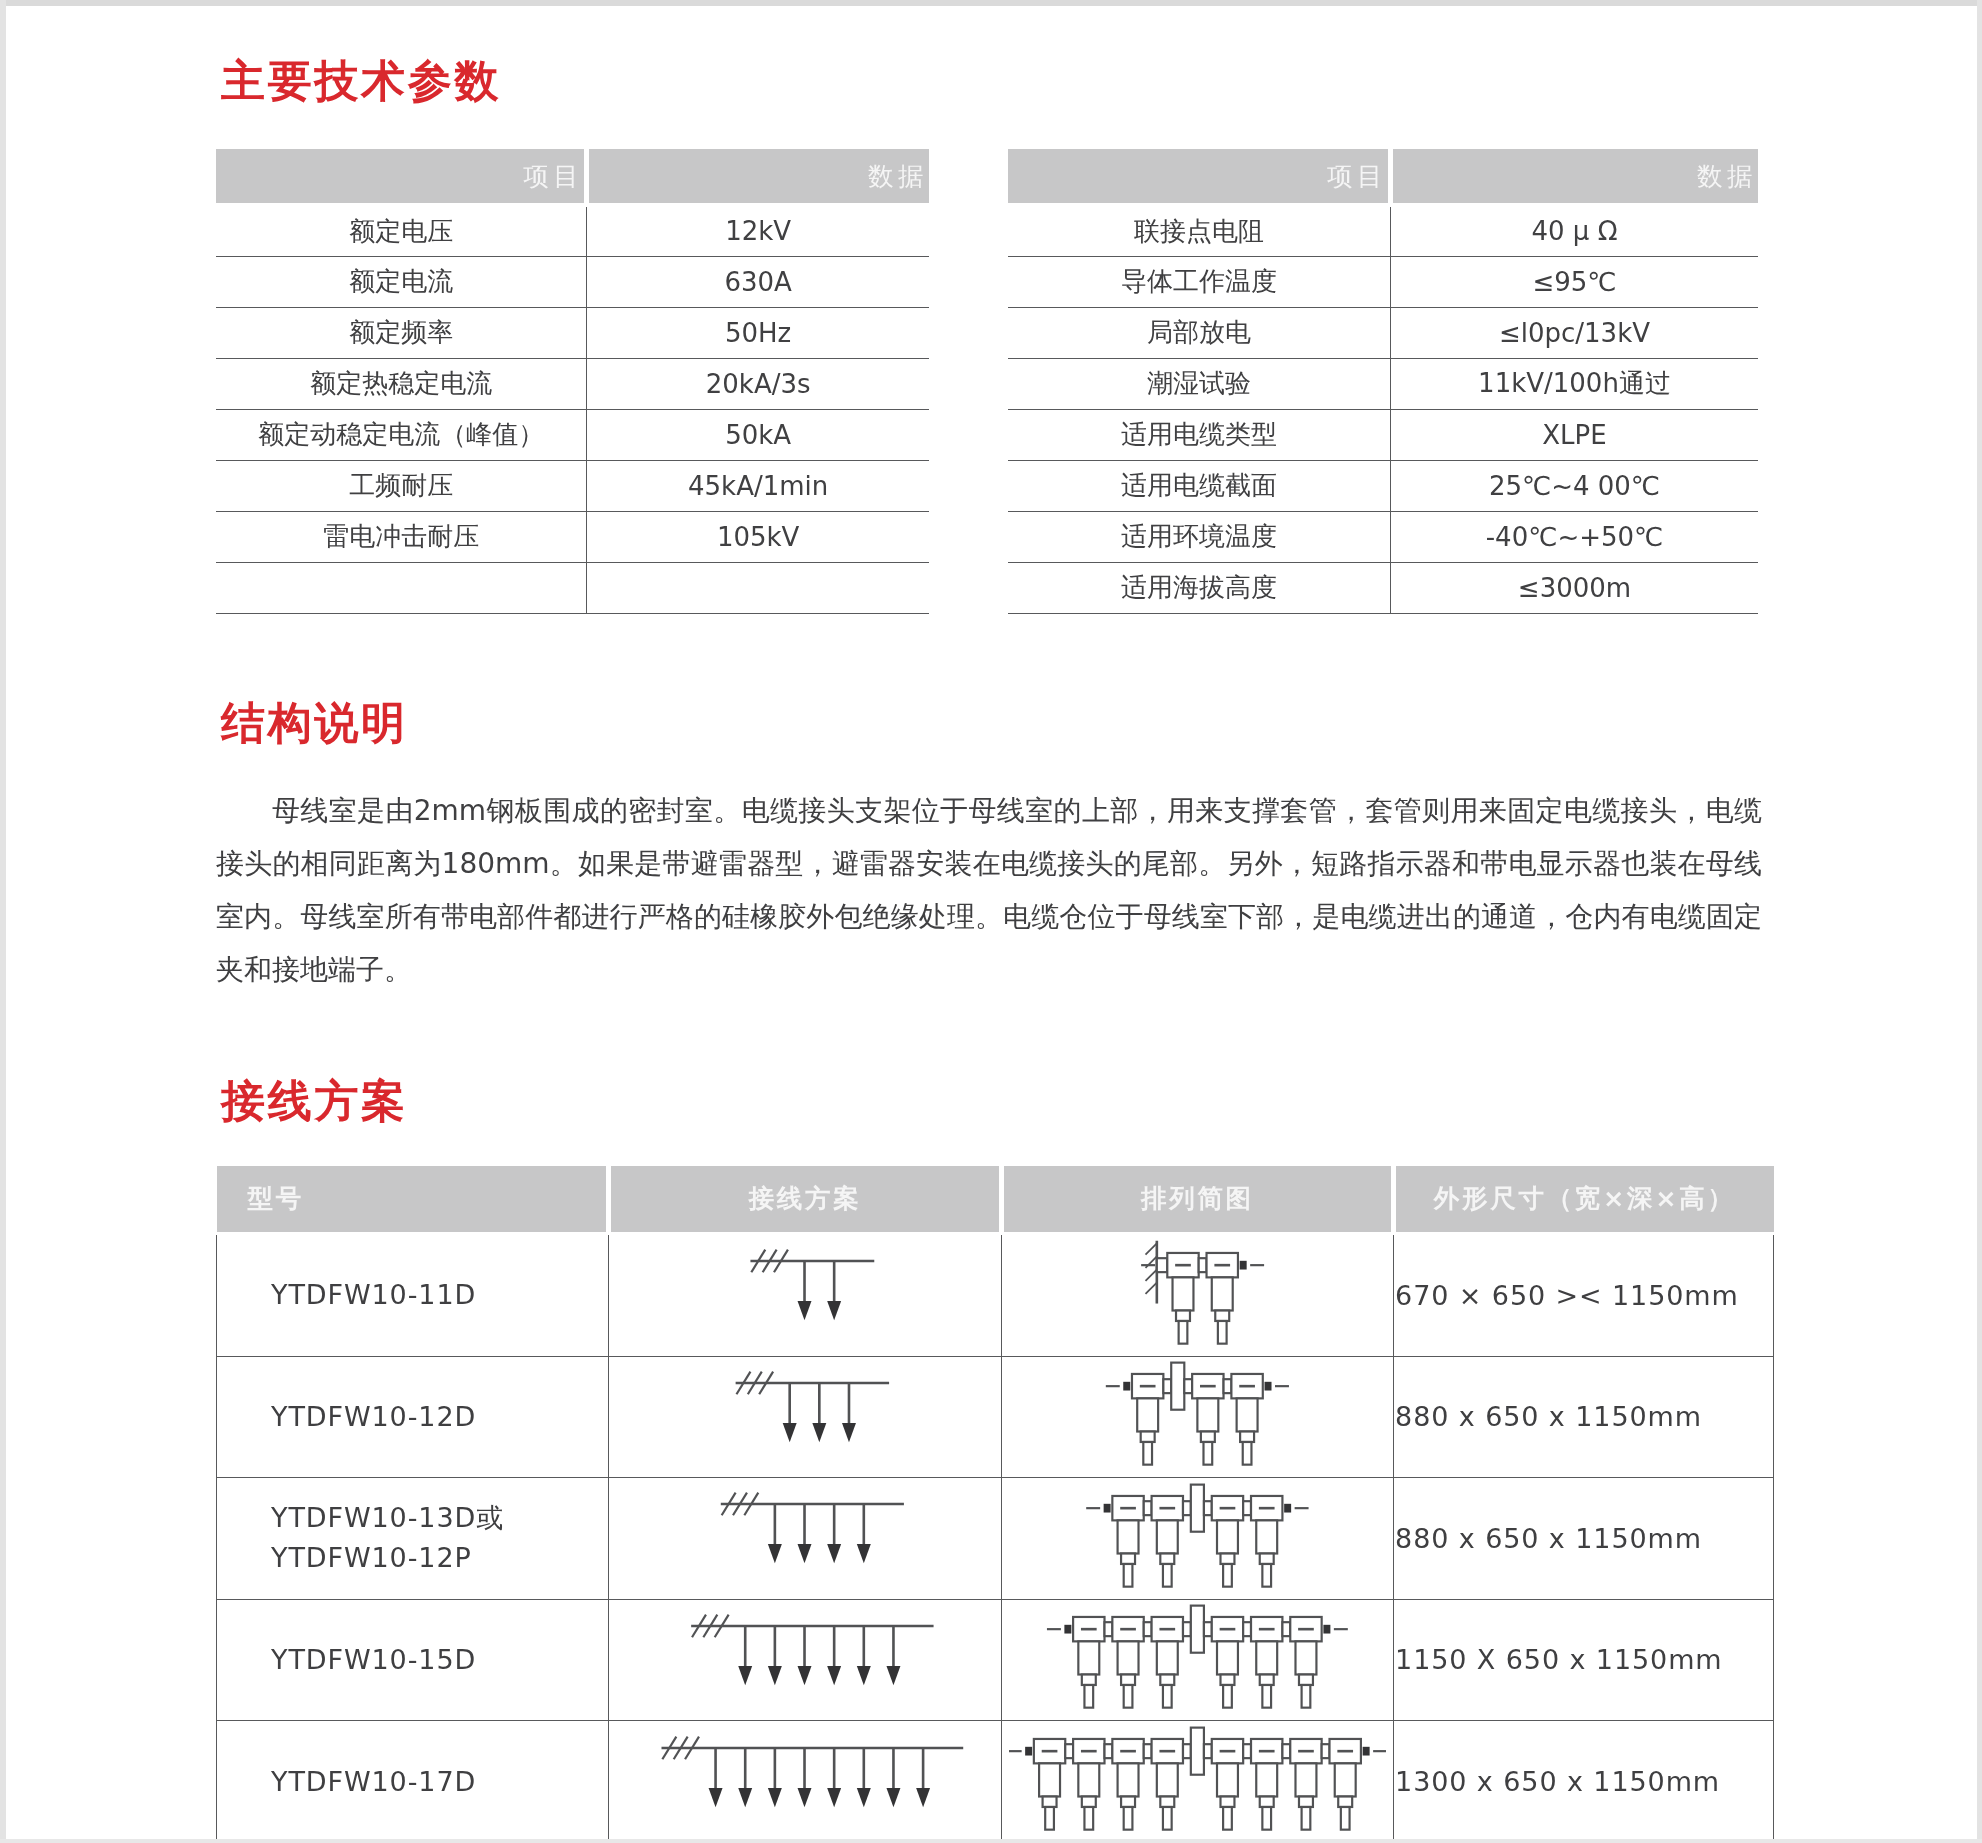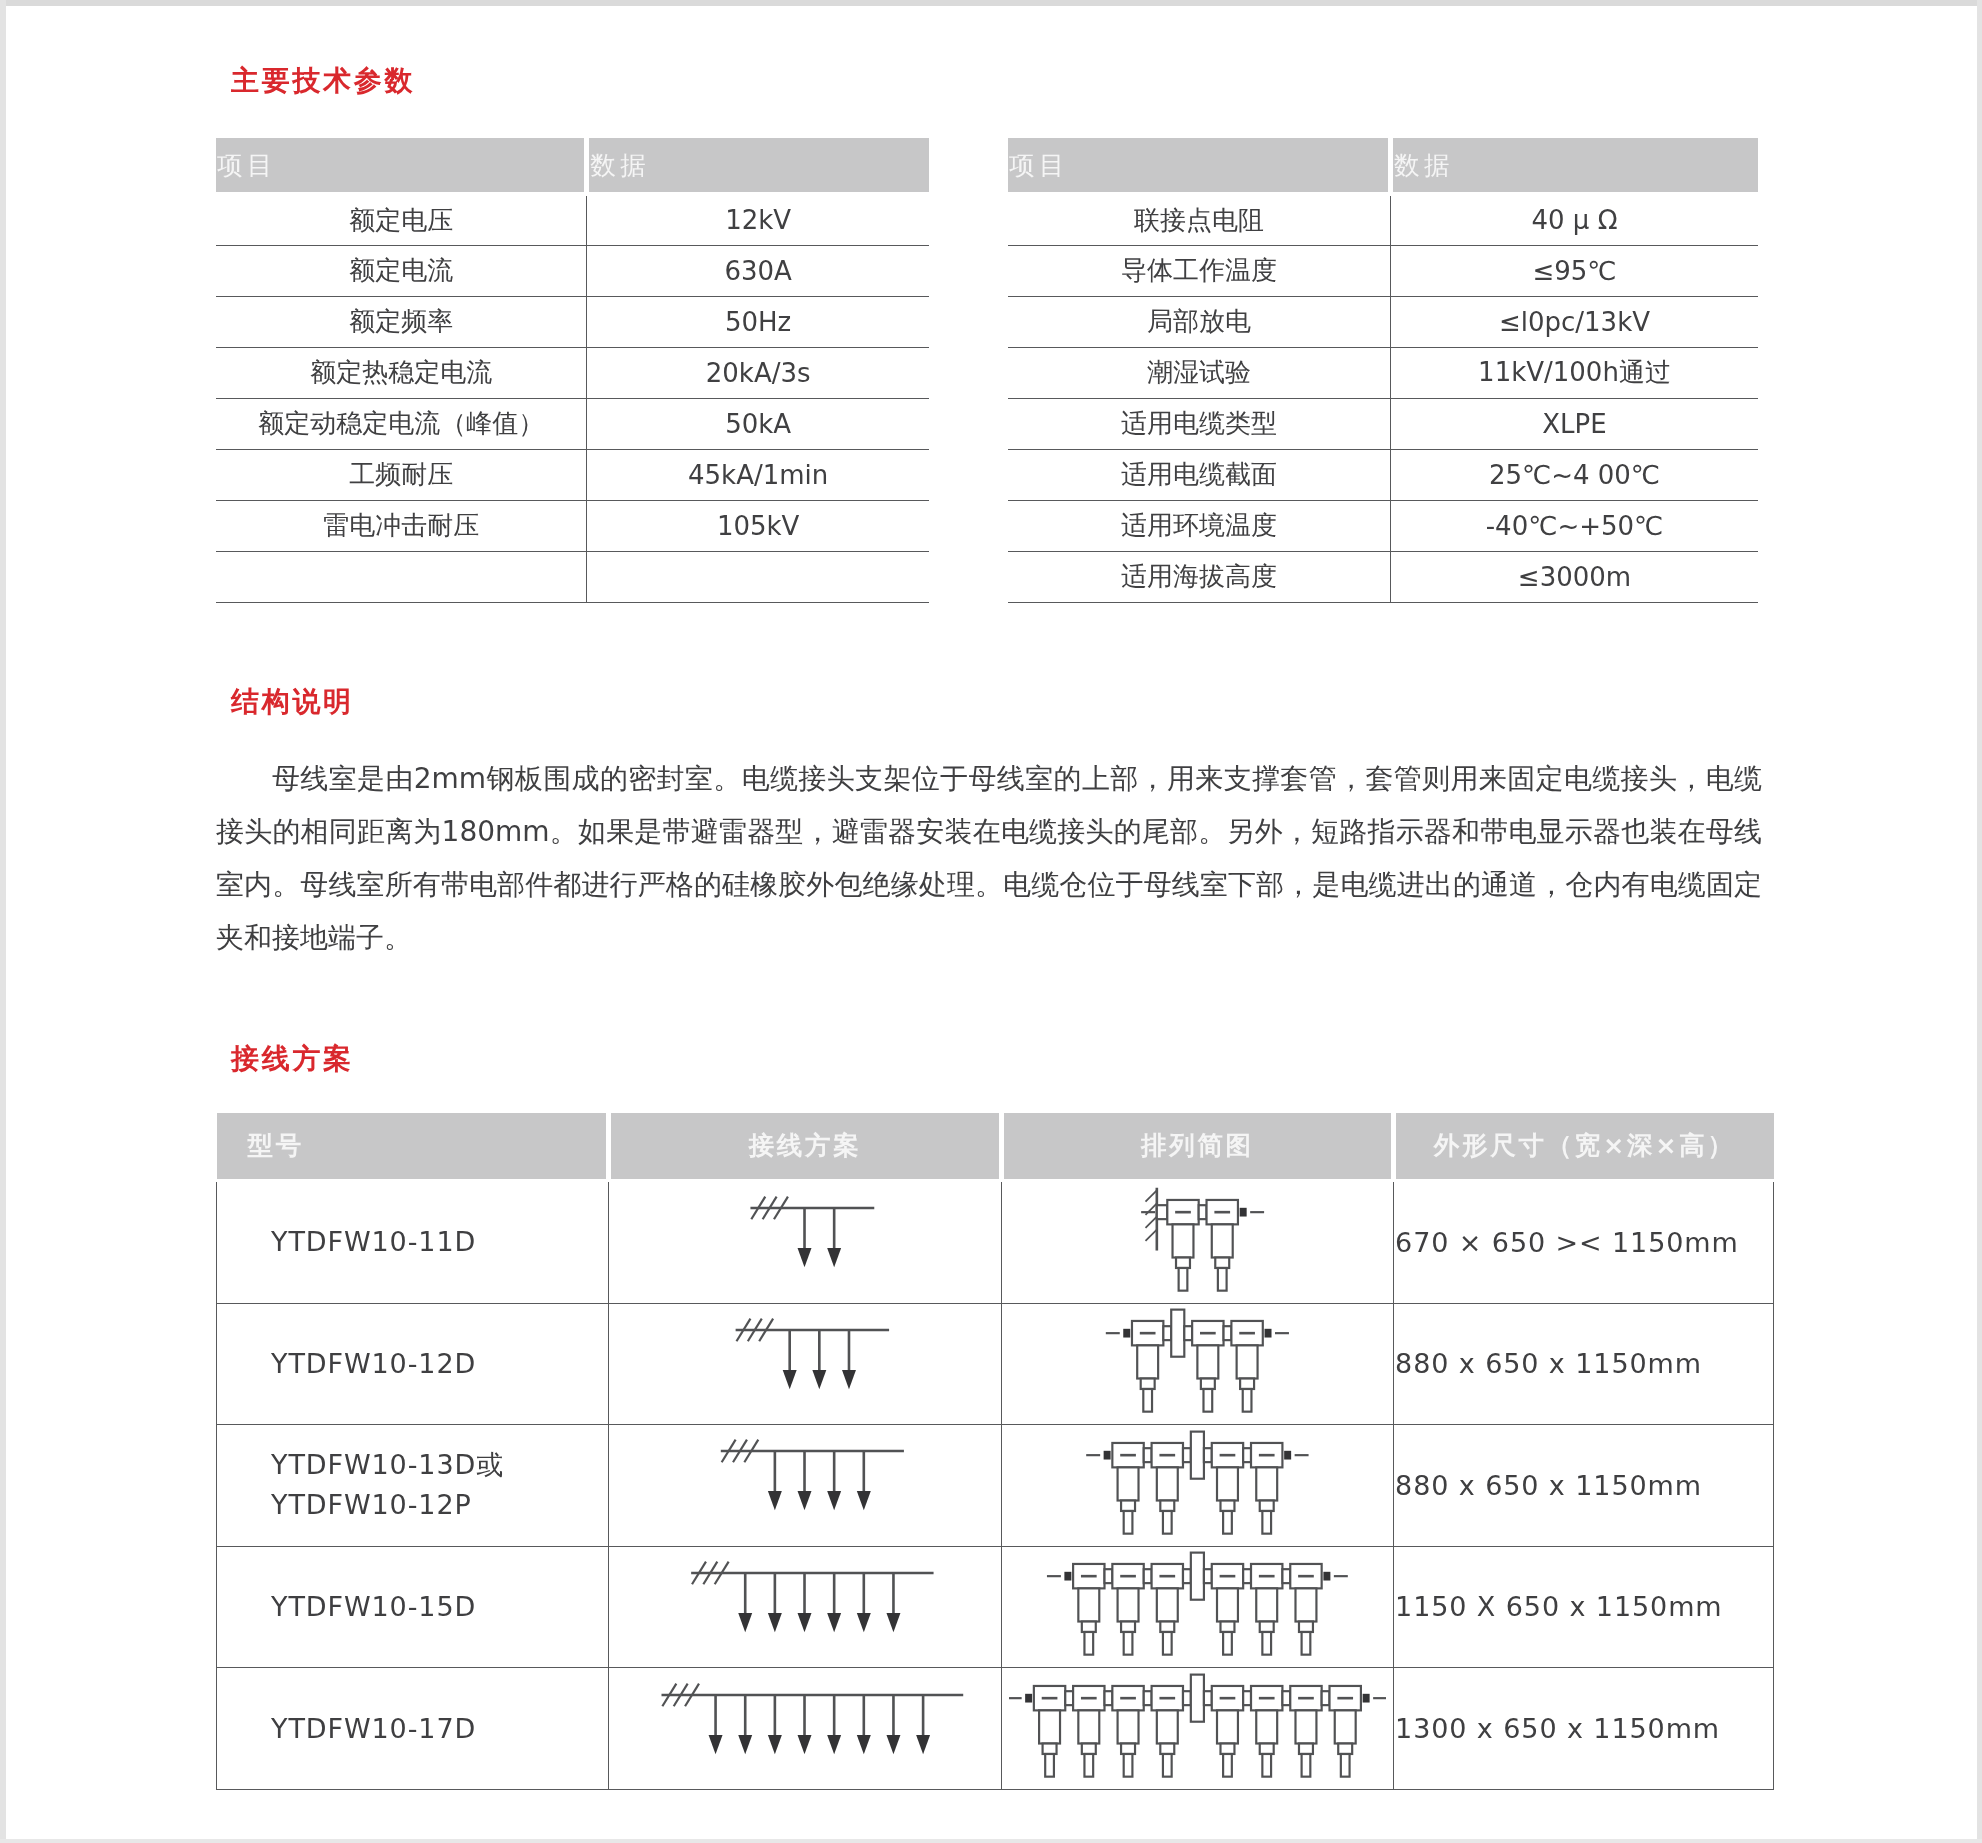--- a/index.html
+++ b/index.html
@@ -3,30 +3,30 @@
 <meta charset="utf-8">
 <style>
   html,body{margin:0;padding:0}
   body{width:1983px;height:1844px;background:#ffffff;position:relative;overflow:hidden;
        font-family:"DejaVu Sans","Liberation Sans",sans-serif;color:#424244}
   .edge-top{position:absolute;top:0;left:0;right:0;height:6.4px;background:#dadada}
   .edge-left{position:absolute;top:0;left:0;bottom:0;width:6.4px;background:#e3e3e3}
   .edge-right{position:absolute;top:0;right:0;bottom:0;width:6.4px;background:#e3e3e3}
   .edge-bottom{position:absolute;bottom:0;left:0;right:0;height:5.5px;background:#e8e8e8}
   .content{padding:47px 0 0 216px}
-  .sec-title{color:#d9282d;font-size:28px;font-weight:bold;letter-spacing:2.7px;margin:15px}
+  .sec-title{color:#d9282d;font-size:44px;font-weight:bold;letter-spacing:2.7px;margin:5px}
   .tables-row{display:flex;gap:79px;margin-top:38px}
   table{border-collapse:collapse;table-layout:fixed}
   .spec{font-size:26px}
   #left-spec{width:713px}
   #right-spec{width:750px}
   .spec thead tr{height:56px}
   .spec tbody tr{height:51px}
   .spec th{background:#c7c7c8;color:#f5f5f5;font-weight:normal;font-size:25.5px;
-           letter-spacing:4.5px;border-bottom:4.5px solid #ffffff;text-align:left}
+           letter-spacing:4.5px;border-bottom:4.5px solid #ffffff;text-align:right}
   .spec th:nth-child(2){border-left:5.5px solid #ffffff}
   .spec td{text-align:center;border-bottom:1.8px solid #58595b;color:#404042}
   .spec td:nth-child(2){border-left:1.8px solid #58595b}
   .mt-structure{margin-top:80px}
   .paras{margin-top:31px;width:1546px}
   .para{margin:0;font-size:28px;line-height:53px;text-align:justify;text-indent:2em;color:#3f3f41}
   .mt-wiring{margin-top:76px}
   .wiring{margin-top:35px;width:1558px;font-size:27px}
   .wiring thead tr{height:68px}
   .wiring th{background:#c7c7c8;color:#f5f5f5;font-weight:bold;font-size:25.5px;

